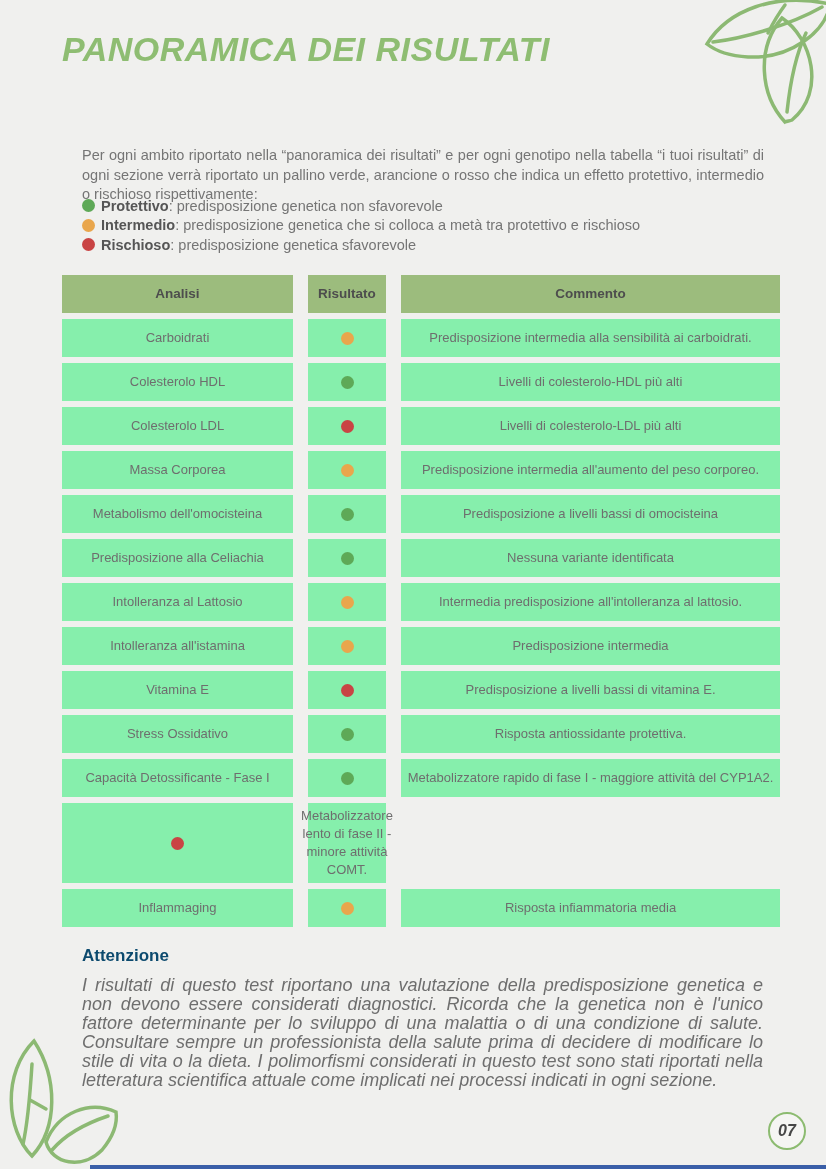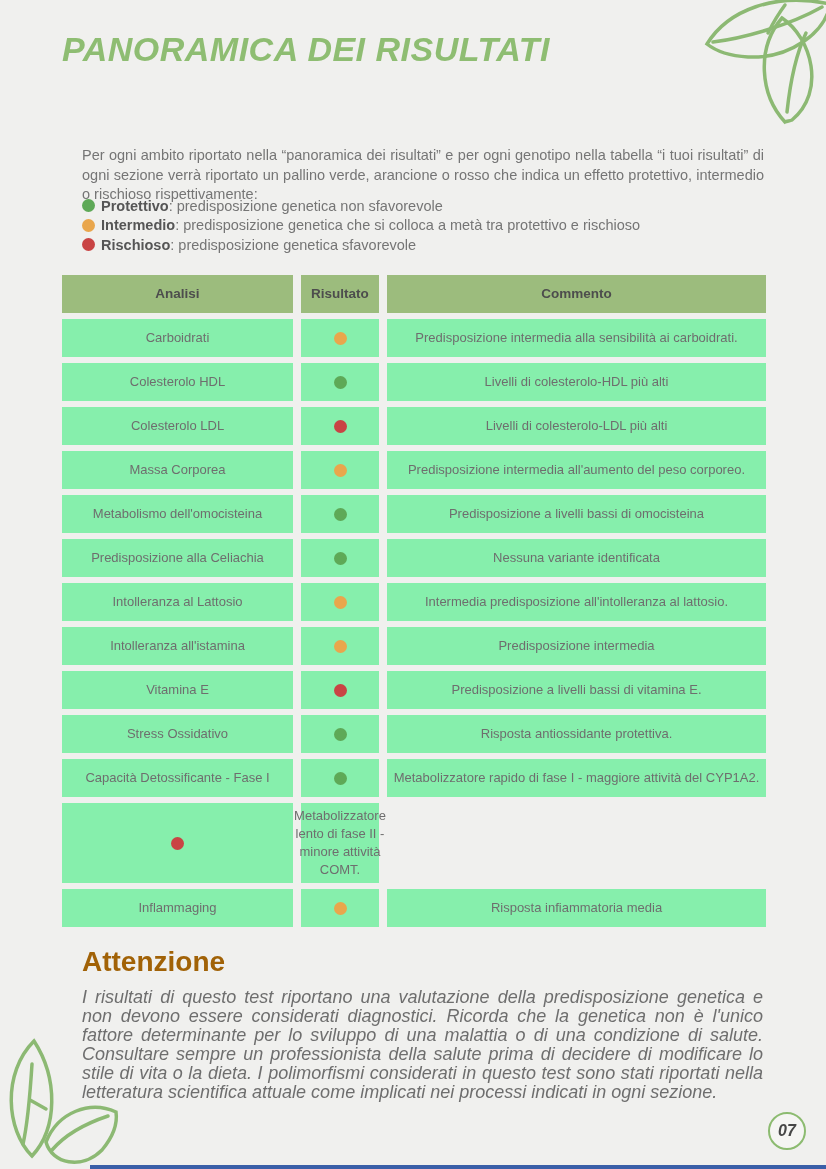--- a/index.html
+++ b/index.html
@@ -31,40 +31,40 @@
   .legend-item { display:flex; align-items:center; height:19.5px; font-size:14.5px; color:#757575; }
   .legend-item .dot { margin-right:6px; flex:0 0 auto; }
   .legend-item b { color:#565656; }
 
   .dot { width:13px; height:13px; border-radius:50%; display:inline-block; }
 
   .table { position:absolute; left:62px; top:275px; width:701px; }
   .trow {
     display:grid;
     grid-template-columns:231px 78px 379px;
-    column-gap:8px;
+    column-gap:15px;
     margin-bottom:6px;
   }
   .cell {
     background:#86efac;
     min-height:38px;
     display:flex; align-items:center; justify-content:center;
     text-align:center;
     font-size:13px; color:#6e6e6e;
     padding:4px 6px;
     line-height:18px;
   }
   .thead .cell {
     background:#9cbc7d;
     color:#4d4d4d; font-weight:bold; font-size:13.5px;
     min-height:38px;
   }
 
   .attention { position:absolute; left:82px; top:946px; width:681px; }
-  .attention h2 { font-size:28px; font-weight:bold; color:#a16207; margin-bottom:10px; }
+  .attention h2 { font-size:17px; font-weight:bold; color:#0c4a6e; margin-bottom:10px; }
   .attention p {
     font-size:18px; line-height:19px; color:#6e6e6e;
     font-style:italic; text-align:justify;
   }
 
   .page-number {
     position:absolute; left:768px; top:1112px;
     width:38px; height:38px; border-radius:50%;
     border:2px solid #8cbb70; background:#f5f5f3;
     display:flex; align-items:center; justify-content:center;

